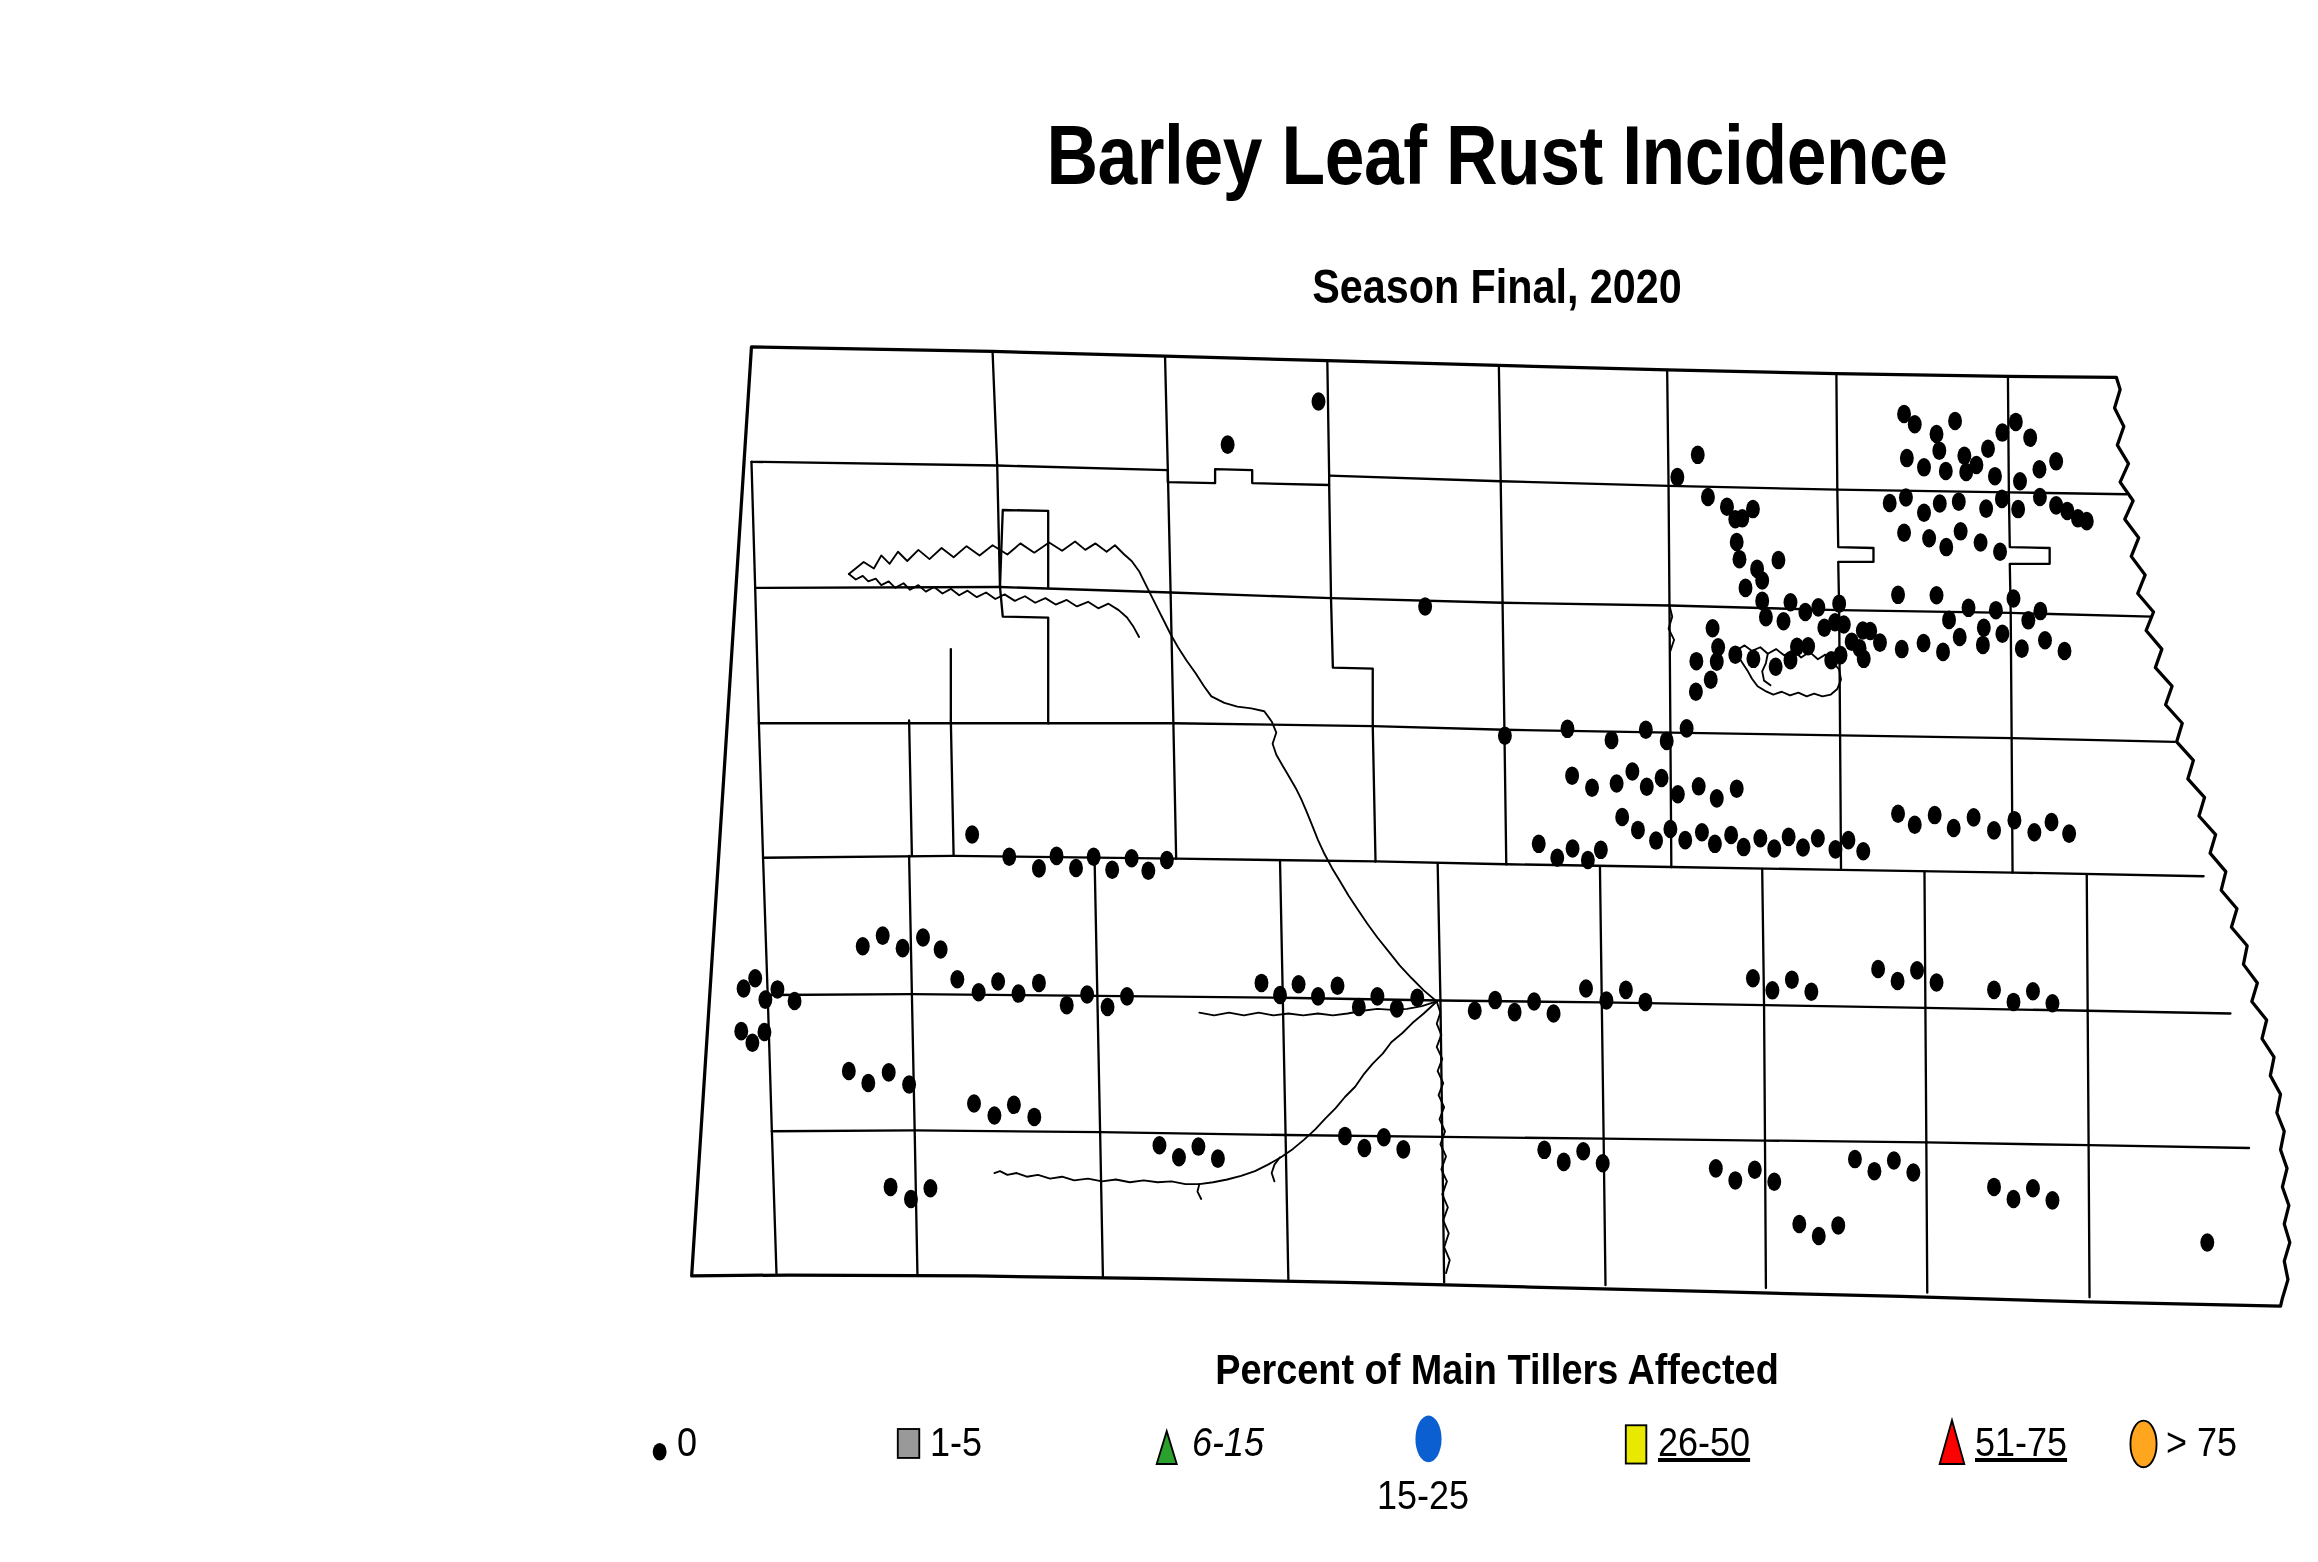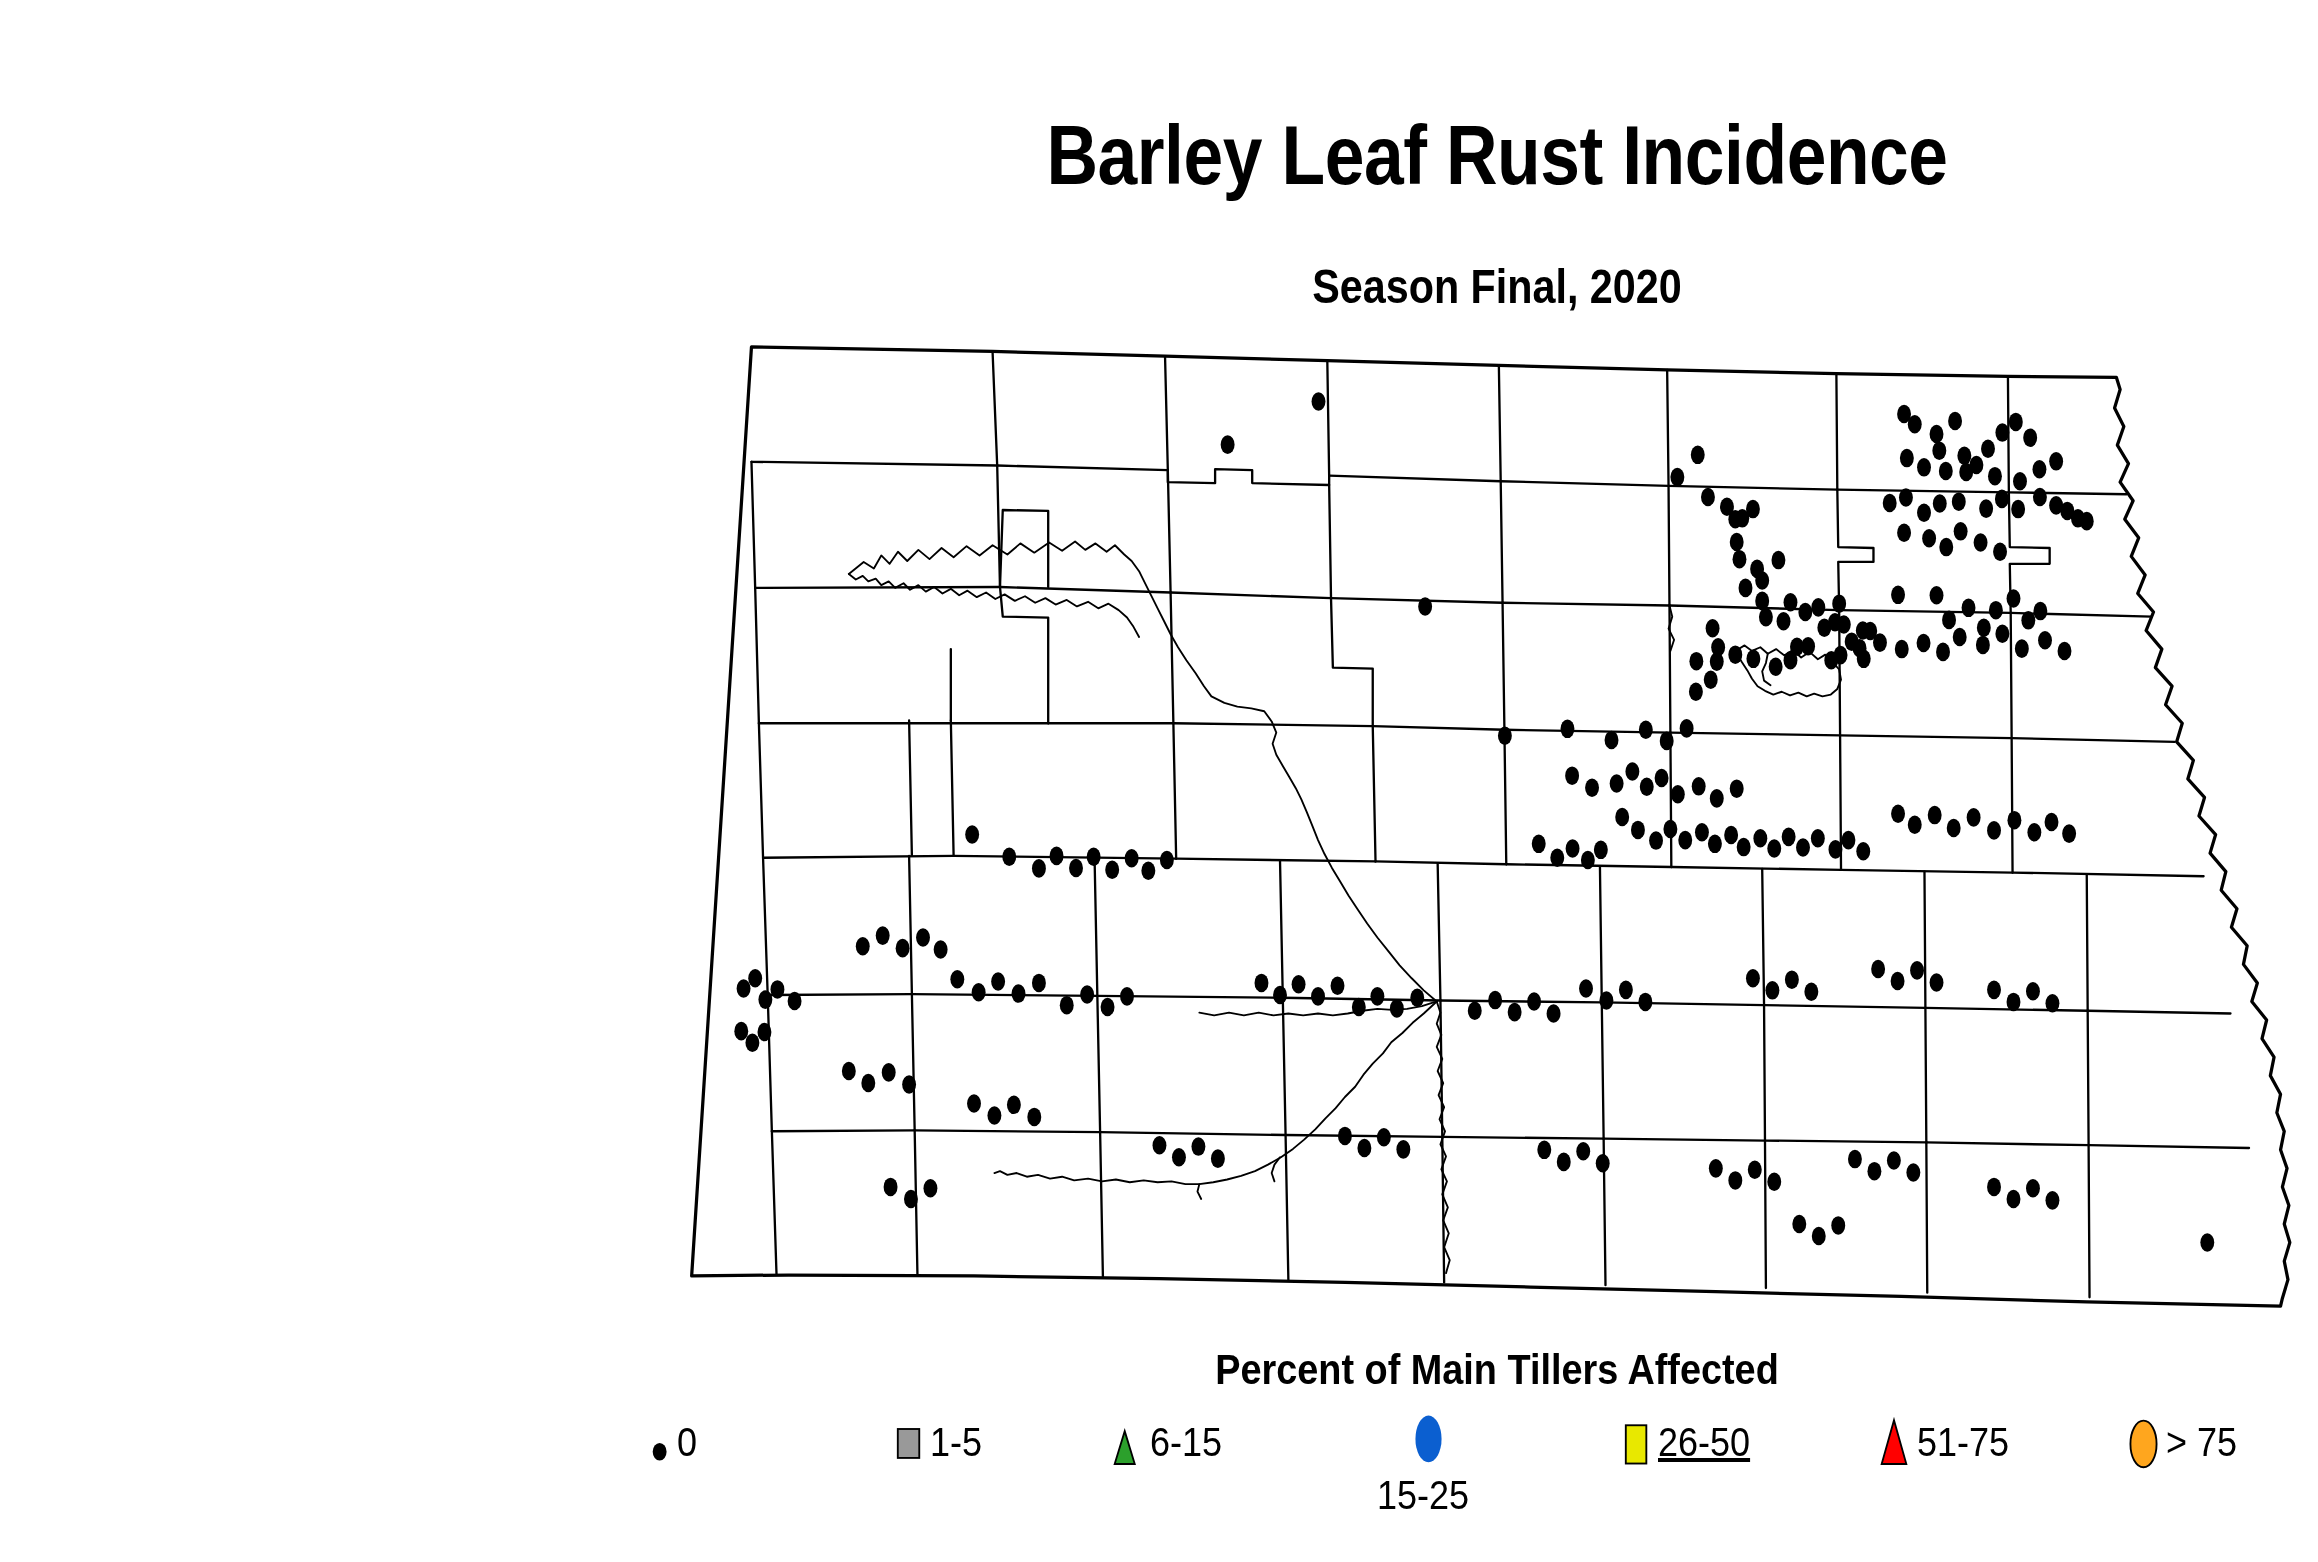--- a/index.html
+++ b/index.html
@@ -557,39 +557,39 @@
           <ellipse cx="23" cy="64" rx="15" ry="19" fill="#000000"></ellipse>
         </svg>
         <span class="legend-label">0</span>
       </div>
       <div class="legend-item" style="left: 246px; text-align: right;">
         <svg class="sym" width="28" height="56" viewBox="0 0 60 120">
           <rect x="6" y="30" width="46" height="62" fill="#999999" stroke="#000000" stroke-width="4"></rect>
         </svg>
         <span class="legend-label">1-5</span>
       </div>
-      <div class="legend-item" style="left: 462px;">
+      <div class="legend-item" style="left: 504px; font-style: italic;">
         <svg class="sym" width="32" height="56" viewBox="0 0 70 120">
           <polygon points="30,34 52,106 8,106" fill="#2CA02C" stroke="#000000" stroke-width="4"></polygon>
         </svg>
         <span class="legend-label">6-15</span>
       </div>
       <div class="legend-item" style="left: 728px; flex-direction: column;">
         <svg class="sym" width="31" height="56" viewBox="0 0 66 120">
           <ellipse cx="33" cy="62" rx="28" ry="50" fill="#0B5FD0" stroke="#000000" stroke-width="0"></ellipse>
         </svg>
         <span class="legend-label">15-25</span>
       </div>
       <div class="legend-item" style="left: 974px; text-decoration: underline;">
         <svg class="sym" width="28" height="56" viewBox="0 0 60 120">
           <rect x="6" y="22" width="44" height="82" fill="#E8E800" stroke="#000000" stroke-width="4"></rect>
         </svg>
         <span class="legend-label">26-50</span>
       </div>
-      <div class="legend-item" style="left: 1229px;">
+      <div class="legend-item" style="left: 1287px; text-decoration: underline;">
         <svg class="sym" width="32" height="56" viewBox="0 0 70 120">
           <polygon points="35,10 62,106 8,106" fill="#FF0000" stroke="#000000" stroke-width="4"></polygon>
         </svg>
         <span class="legend-label">51-75</span>
       </div>
       <div class="legend-item" style="left: 1479px;">
         <svg class="sym" width="31" height="56" viewBox="0 0 66 120">
           <ellipse cx="33" cy="62" rx="28" ry="50" fill="#FFA61E" stroke="#000000" stroke-width="4"></ellipse>
         </svg>
         <span class="legend-label">&gt; 75</span>

